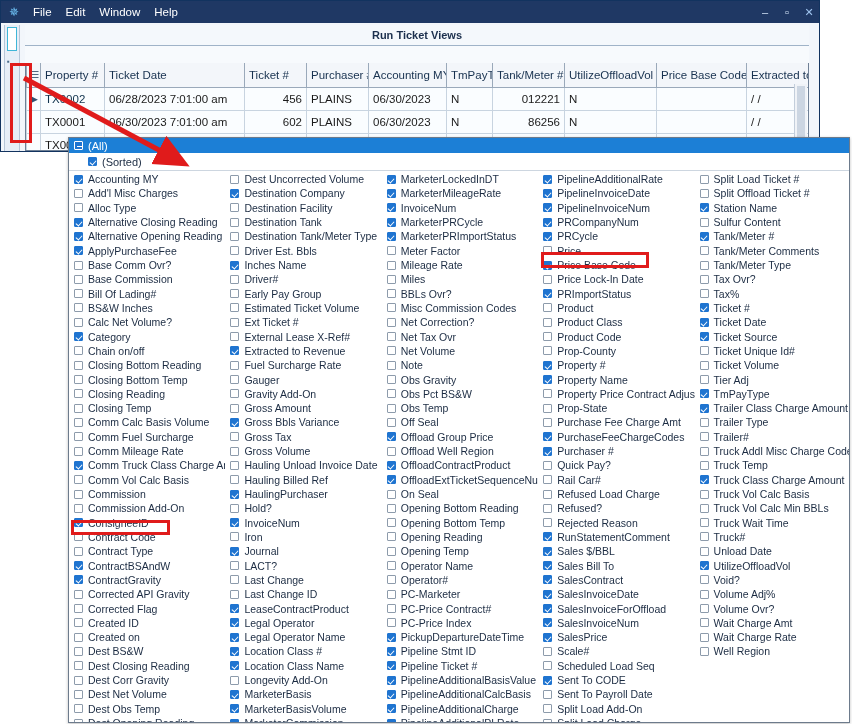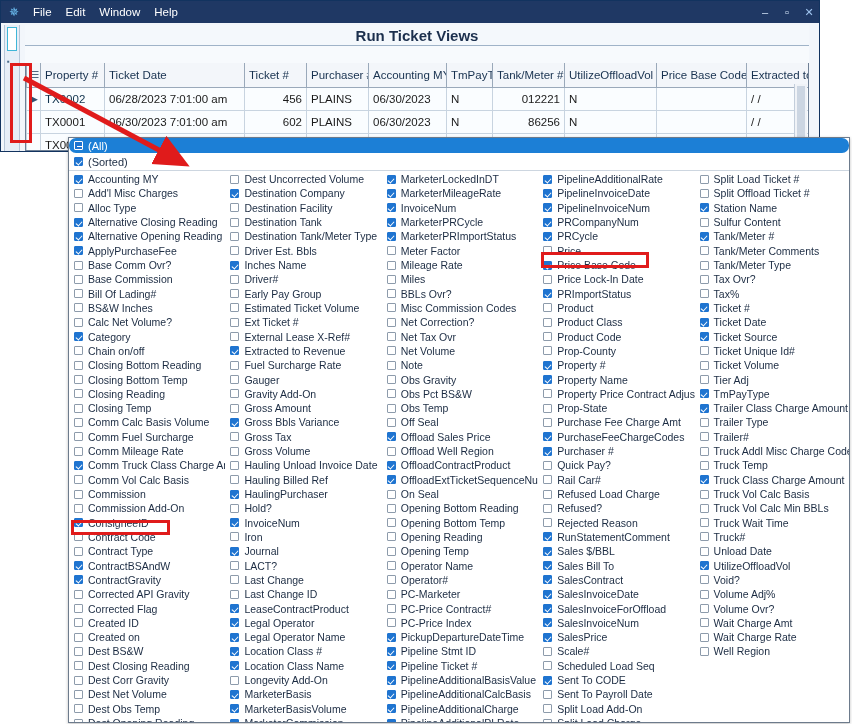--- a/index.html
+++ b/index.html
@@ -34,21 +34,21 @@
   .rail-tab{
     position:absolute;left:6px;top:26px;width:8px;height:22px;
     border:1px solid #3fb6d8;background:#ffffff;
   }
   .rail-dot{position:absolute;left:6px;top:56px;color:#4a6b8a;font-size:8px;}
 
   .doc-title{
     position:absolute;left:24px;top:24px;right:10px;height:20px;
     background:#f4f8fc;border-bottom:1px solid #9fb3c8;
     display:flex;align-items:center;justify-content:center;
-    font-size:15px;font-weight:bold;color:#1b2f4d;
+    font-size:11px;font-weight:bold;color:#1b2f4d;
   }
   .doc-toolbar{
     position:absolute;left:24px;top:45px;right:10px;height:17px;
     background:#f7fafd;border-bottom:1px solid #b9c7d6;
   }
 
   
   .grid{
     position:absolute;left:24px;top:62px;right:10px;bottom:0;
     background:#ffffff;border:1px solid #6f8095;border-top:none;box-sizing:border-box;
@@ -78,24 +78,24 @@
   .arrow-svg{position:absolute;left:0;top:0;width:852px;height:724px;pointer-events:none;}
 
   
   .dropdown{
     position:absolute;left:68px;top:137px;width:782px;height:586px;
     background:#ffffff;border:1px solid #6d7b8c;box-sizing:border-box;
     box-shadow:0 1px 3px rgba(0,0,0,.25);overflow:hidden;
   }
   .dd-all{
     height:15px;background:#1c7fd6;display:flex;align-items:center;
-    padding-left:5px;color:#ffffff;font-size:11px;border-radius:7px;
+    padding-left:5px;color:#ffffff;font-size:11px;
   }
   .dd-sorted{
-    height:17px;display:flex;align-items:center;padding-left:5px;
+    height:17px;display:flex;align-items:center;padding-left:19px;
     border-bottom:1px solid #cdd6e0;color:#1b2b42;font-size:11px;
   }
   .dd-cols{display:flex;padding-top:1px;}
   .dd-col{width:156.4px;flex:0 0 auto;}
   .dd-item{
     height:14.32px;display:flex;align-items:center;padding-left:5px;
     font-size:10.5px;color:#1b2b42;white-space:nowrap;overflow:hidden;
   }
   .dd-item .lbl{margin-left:5px;}
 
@@ -620,21 +620,21 @@
         <div class="dd-item">
           <span class="cb"></span>
           <span class="lbl">Obs Temp</span>
         </div>
         <div class="dd-item">
           <span class="cb"></span>
           <span class="lbl">Off Seal</span>
         </div>
         <div class="dd-item">
           <span class="cb on"></span>
-          <span class="lbl">Offload Sales Price</span>
+          <span class="lbl">Offload Group Price</span>
         </div>
         <div class="dd-item">
           <span class="cb"></span>
           <span class="lbl">Offload Well Region</span>
         </div>
         <div class="dd-item">
           <span class="cb on"></span>
           <span class="lbl">OffloadContractProduct</span>
         </div>
         <div class="dd-item">

